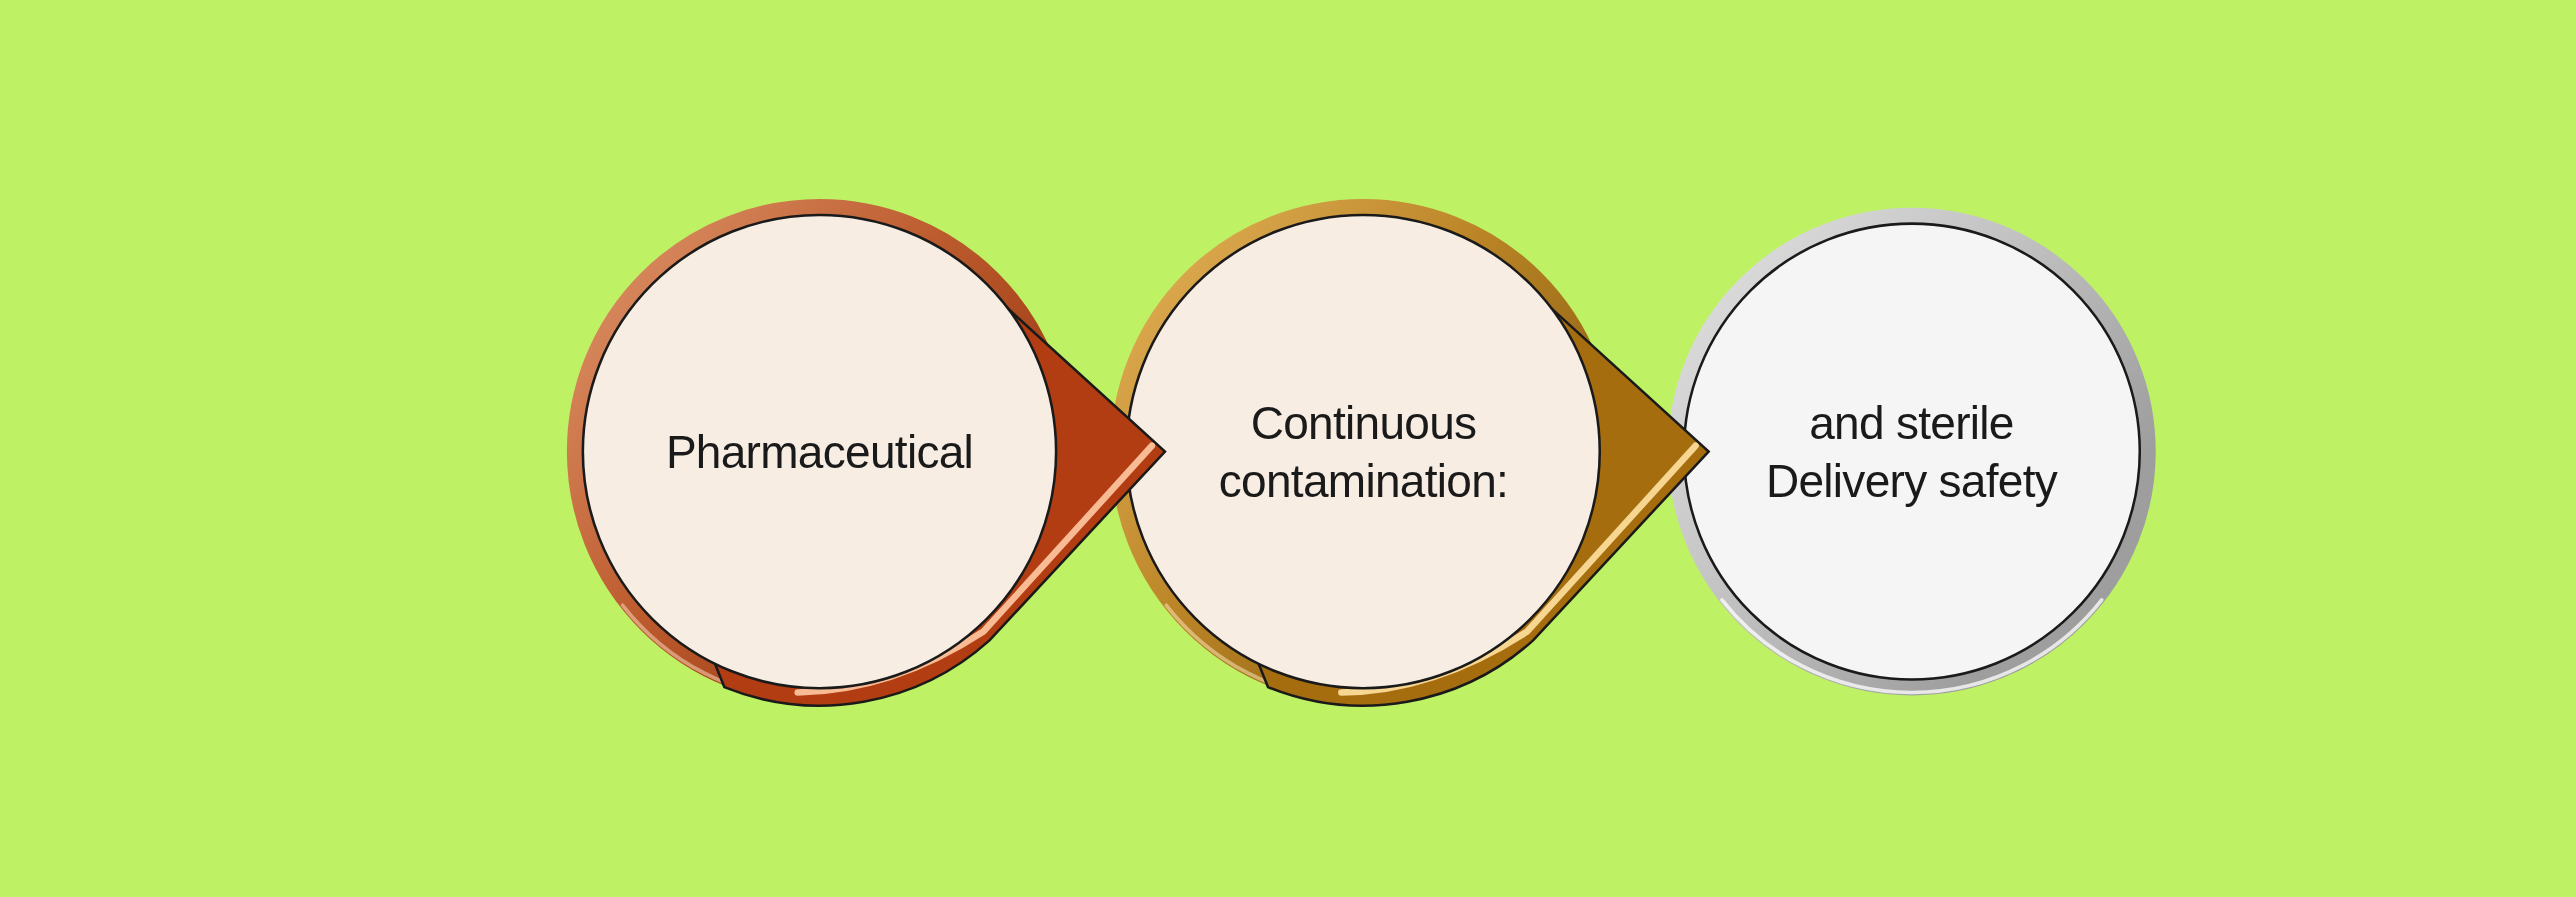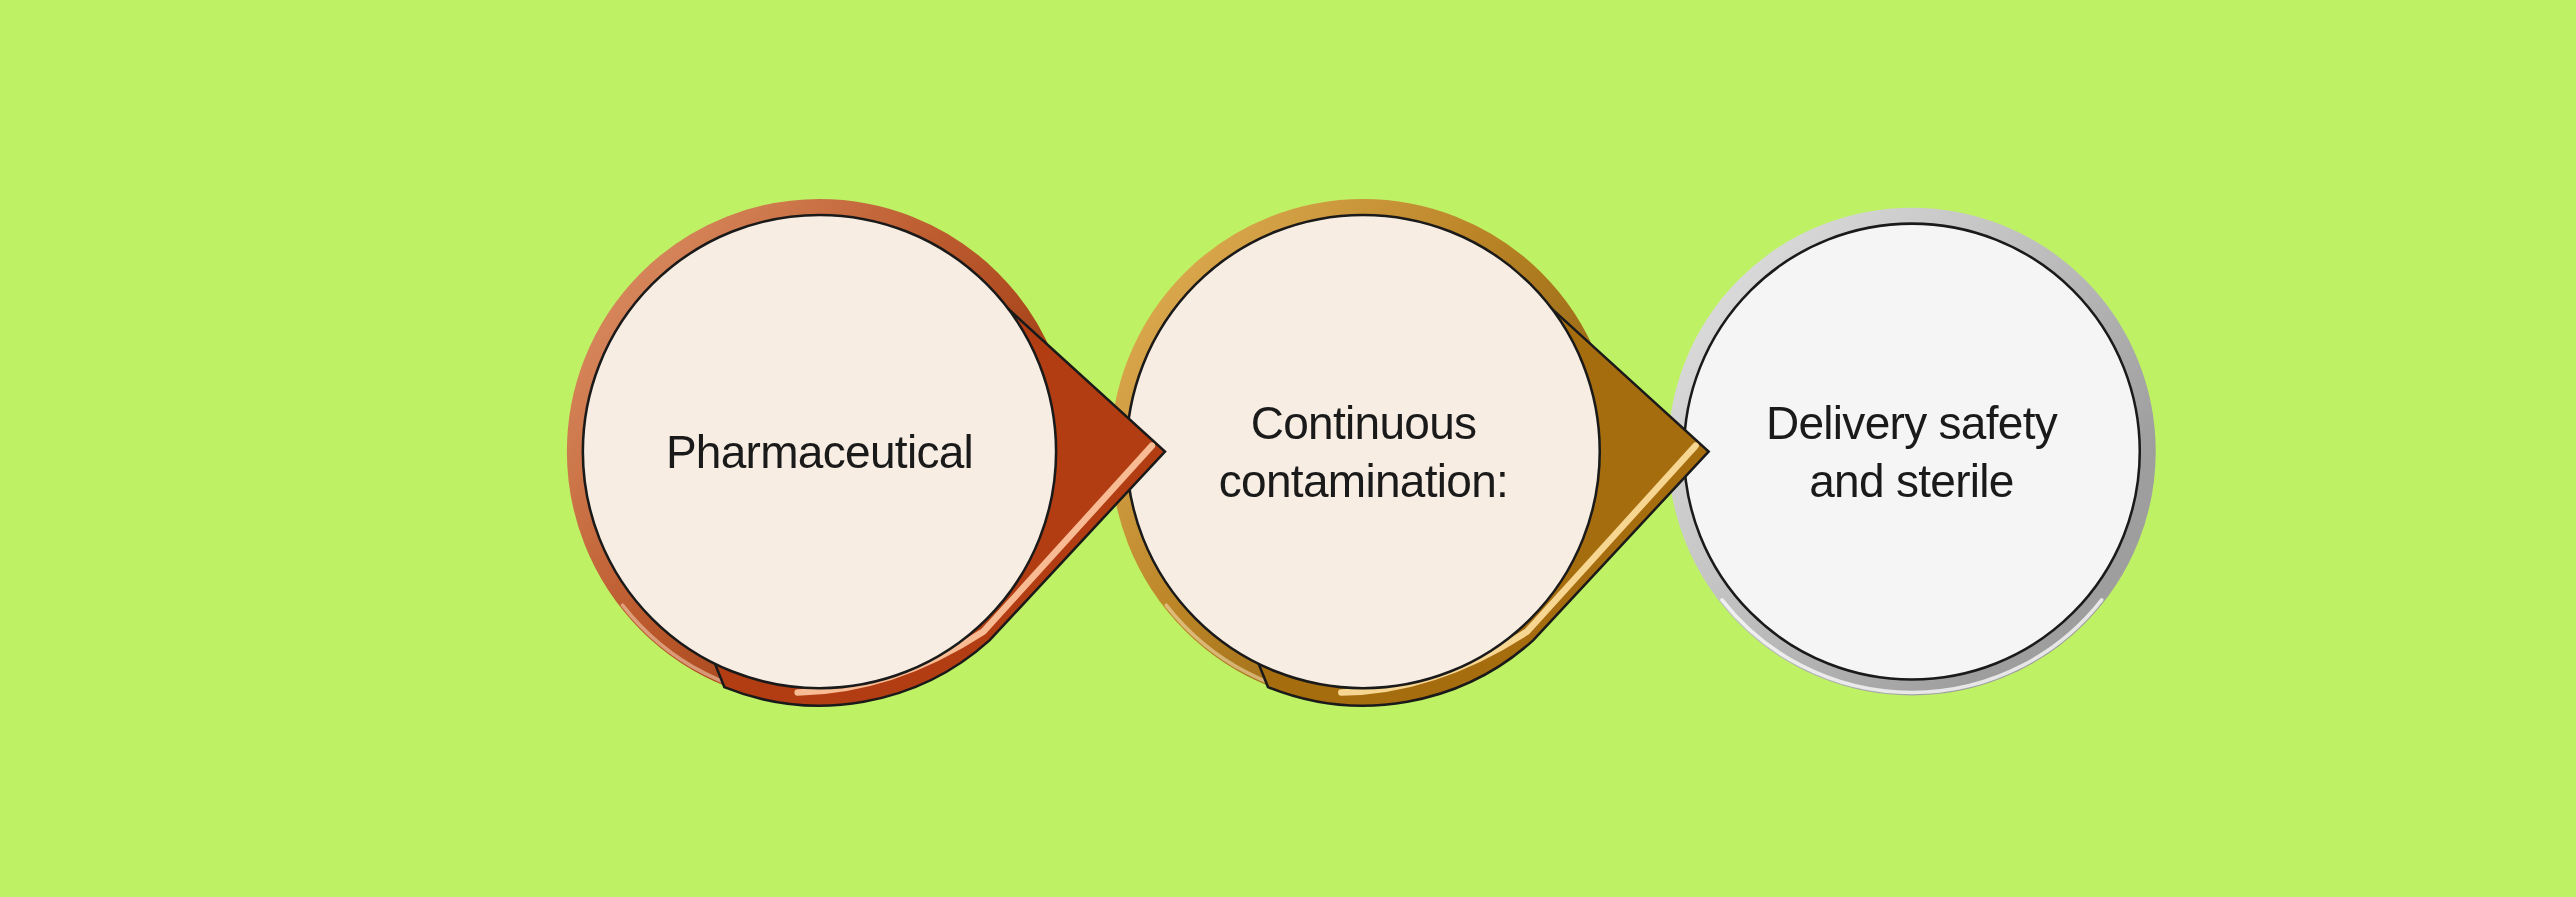--- a/index.html
+++ b/index.html
@@ -84,18 +84,18 @@
   </svg>
   <div id="labels">
       <div class="label" style="left: 580px; top: 314px; color: rgb(26, 26, 26);">
         <div>Pharmaceutical</div>
       </div>
       <div class="label" style="left: 1124px; top: 314px; color: rgb(26, 26, 26);">
         <div>Continuous</div>
         <div>contamination:</div>
       </div>
       <div class="label" style="left: 1672px; top: 314px; color: rgb(26, 26, 26);">
+        <div>and sterile</div>
         <div>Delivery safety</div>
-        <div>and sterile</div>
       </div>
     </div>
 </div>
 
 
 </body></html>

